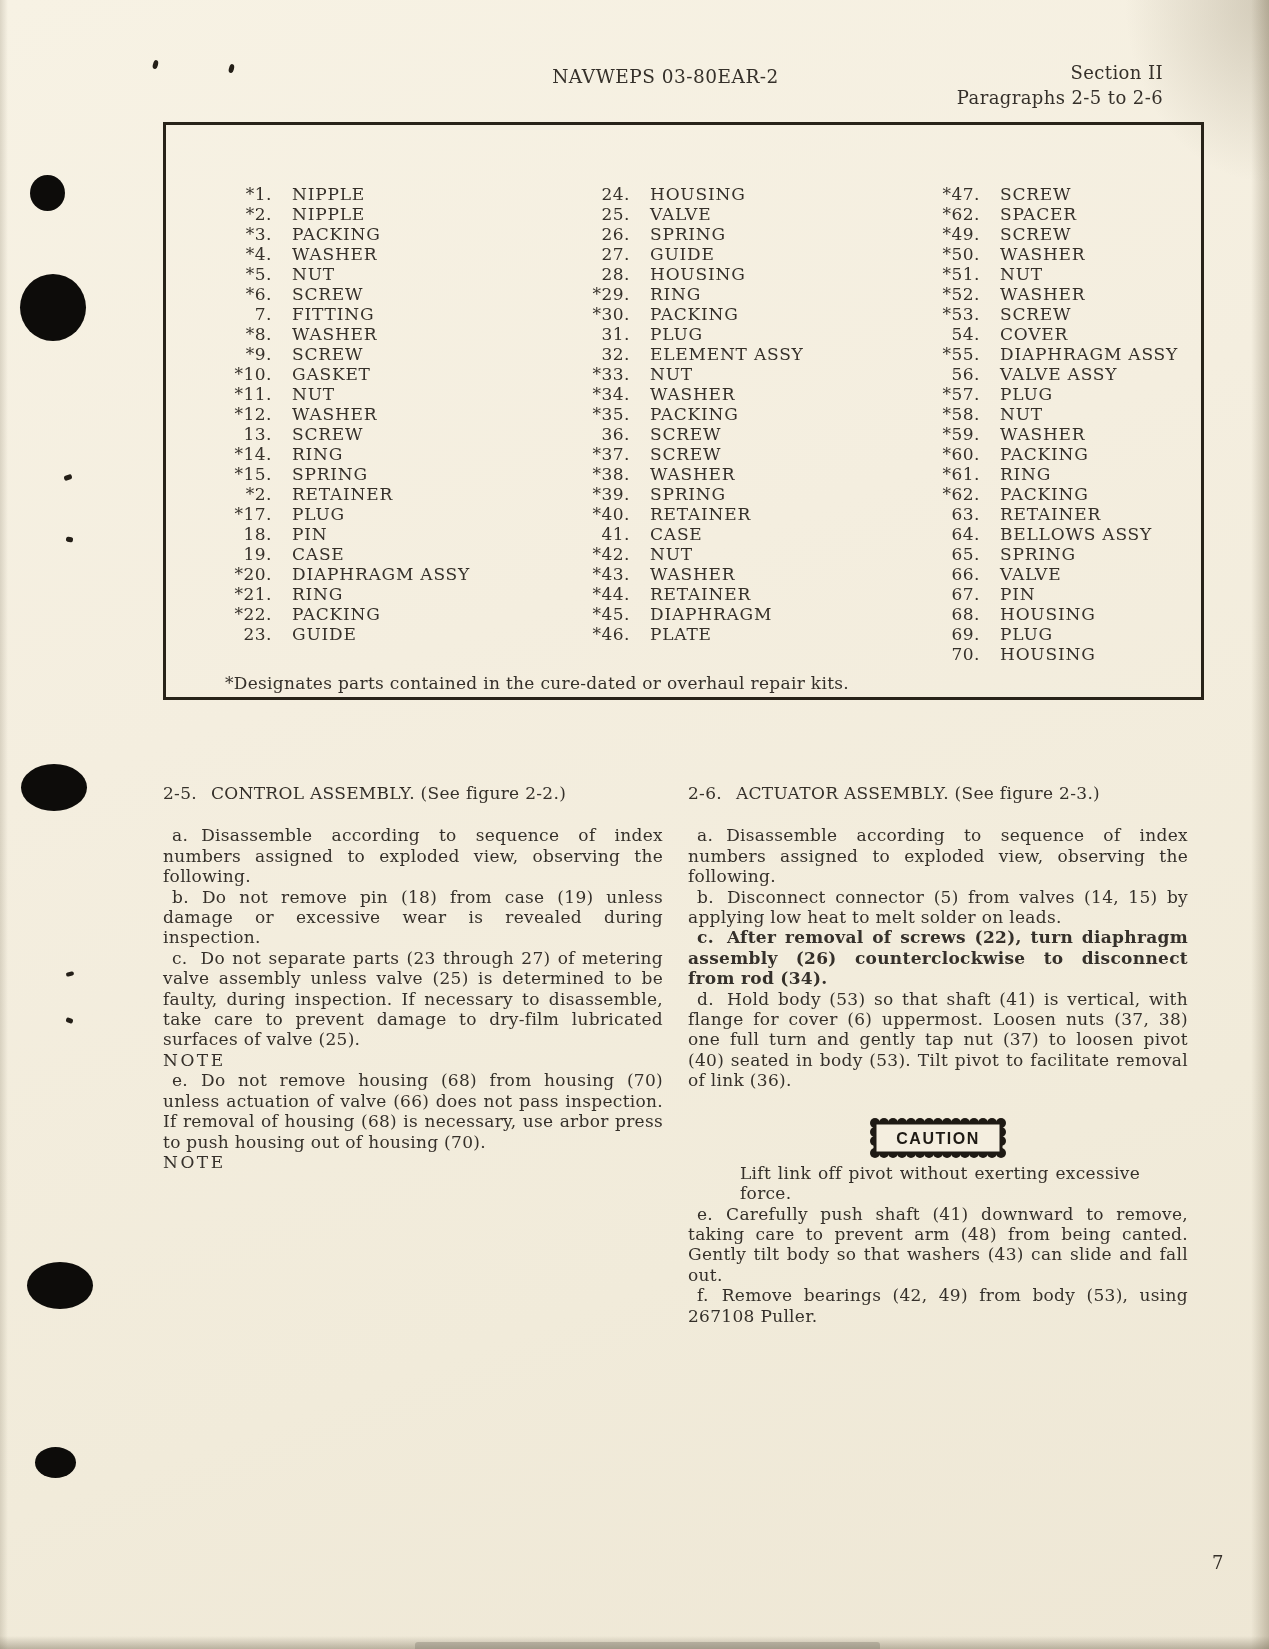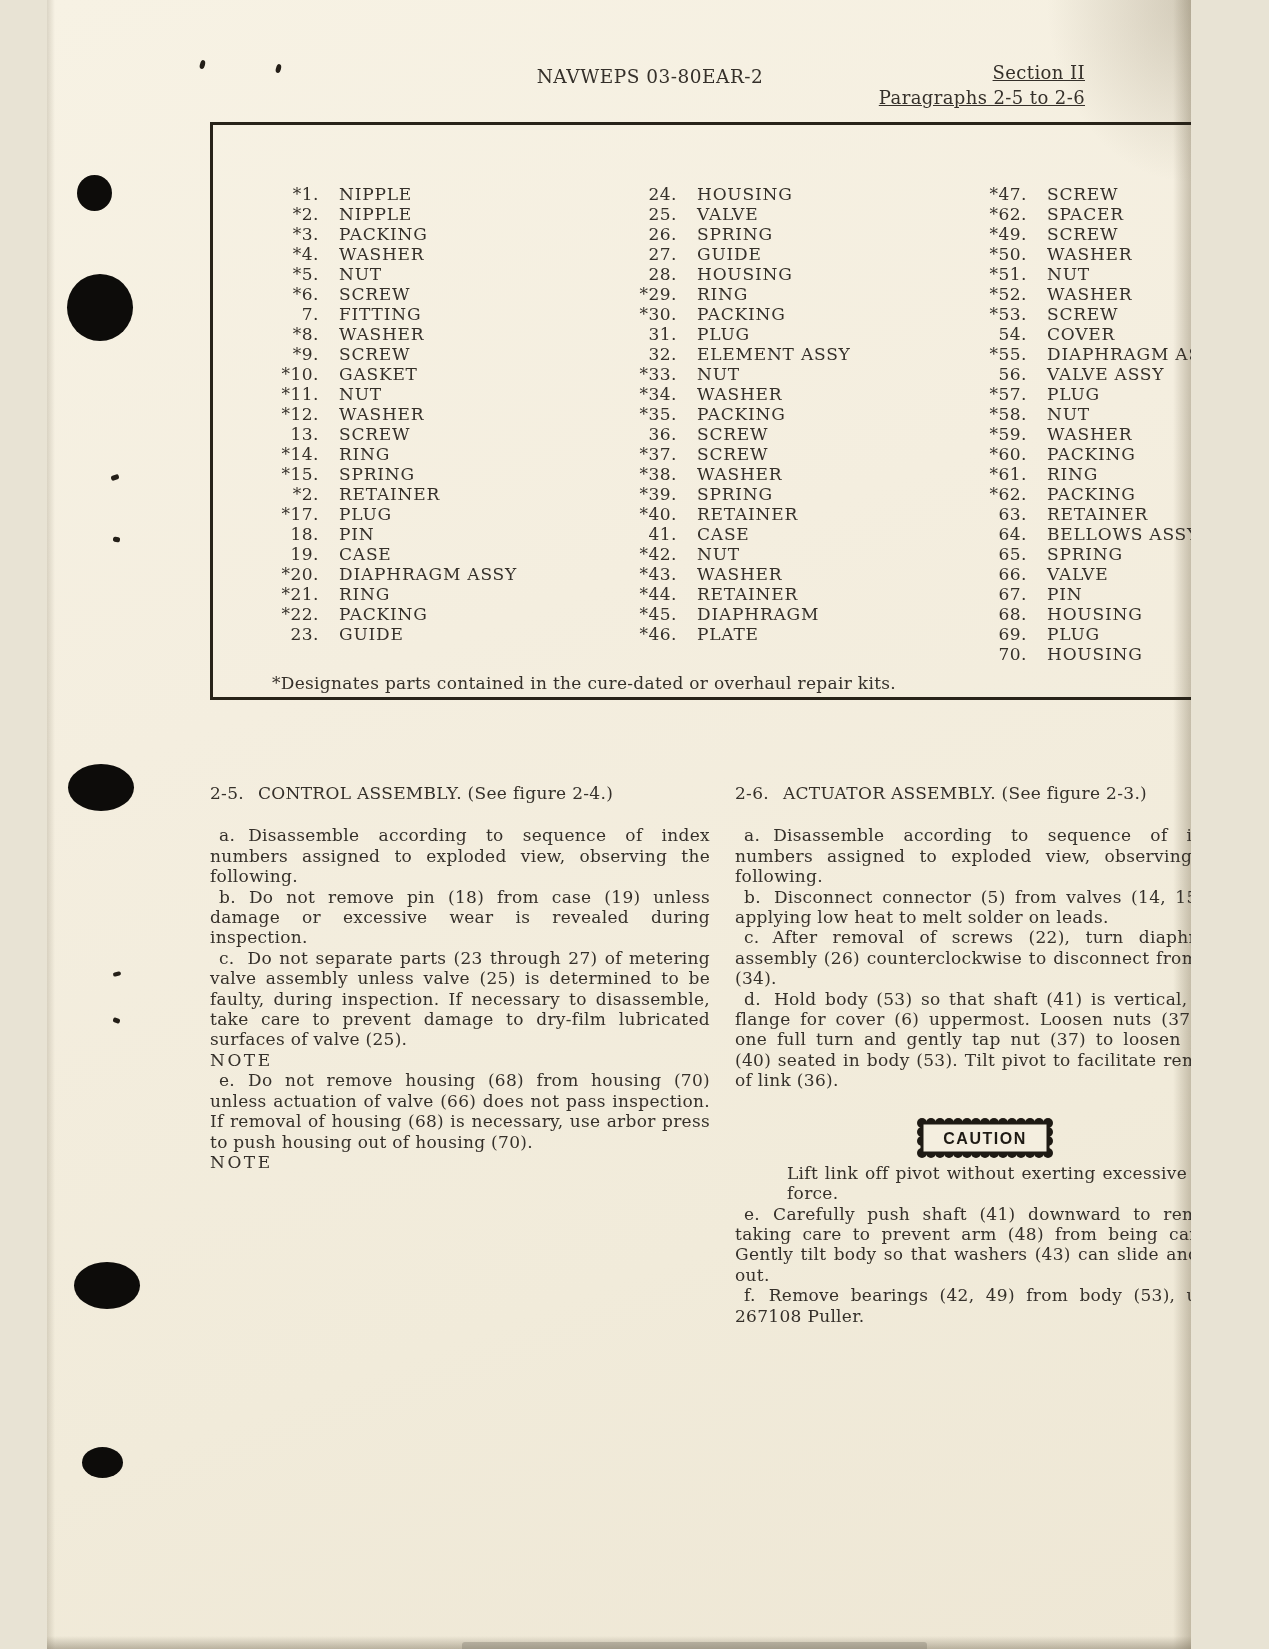--- a/index.html
+++ b/index.html
@@ -1,21 +1,20 @@
 <!DOCTYPE html>
 <html><head>
 <meta charset="utf-8">
 <style>
   html,body { margin:0; padding:0; background:#e8e3d4; }
   .page {
-    position:relative; width:1144px; height:1649px; overflow:hidden;
+    position:relative; width:1269px; height:1649px; overflow:hidden;
     background:linear-gradient(160deg,#f7f2e4 0%,#f4eedf 38%,#f1ebda 72%,#eee7d5 100%);
     font-family:"DejaVu Serif","Liberation Serif",serif;
     color:#35302a;
-    margin-left:47px;
   }
   
   .edge-right { position:absolute; top:0; right:0; width:18px; height:100%;
     background:linear-gradient(to right, rgba(125,113,88,0) 0%, rgba(125,113,88,0.38) 100%); }
   .edge-bottom { position:absolute; bottom:0; left:0; width:100%; height:13px;
     background:linear-gradient(to bottom, rgba(110,100,80,0) 0%, rgba(110,100,80,0.42) 100%); }
   .edge-left { position:absolute; top:0; left:0; width:8px; height:100%;
     background:linear-gradient(to right, rgba(120,110,88,0.22), rgba(120,110,88,0)); }
   .corner-curl { position:absolute; top:0; right:0; width:150px; height:190px;
     background:radial-gradient(ellipse at 100% 0%, rgba(128,116,90,0.30) 0%, rgba(128,116,90,0) 68%); }
@@ -33,21 +32,21 @@
   .speck-3 { left:66px; top:972px;  width:8px; height:4px; transform:rotate(-15deg); }
   .speck-4 { left:66px; top:1018px; width:7px; height:5px; transform:rotate(20deg); }
   .mark-quote { position:absolute; width:5px; height:9px; background:#241f18;
     border-radius:60% 60% 50% 50%; transform:rotate(14deg); }
   .mq-1 { left:153px; top:60px; }
   .mq-2 { left:229px; top:64px; }
   
   .hdr-center { position:absolute; top:66px; left:0; width:100%; text-align:center;
     font-size:18.5px; letter-spacing:0.5px; transform:translateX(31px); }
   .hdr-right { position:absolute; top:60px; right:106px; text-align:right;
-    font-size:18px; line-height:25px; letter-spacing:0.4px;text-decoration:underline; }
+    font-size:18px; line-height:25px; letter-spacing:0.4px; }
   
   .key-box { position:absolute; left:163px; top:122px; width:1041px; height:578px;
     border:3px solid #282319; box-sizing:border-box; }
   .key-title-row { position:absolute; top:16px; left:0; width:100%;
     display:flex; justify-content:center; align-items:center; gap:10px; }
   .key-title { font-size:19.5px; letter-spacing:1px; }
   .key-cols { position:absolute; top:59px; left:0; width:100%; }
   .key-col { position:absolute; top:0; }
   .kc-0 { left:52px; }  .kc-1 { left:410px; }  .kc-2 { left:760px; }
   .part-row { display:flex; height:20px; line-height:20px; font-size:17px; }
@@ -58,21 +57,21 @@
   .body-col { position:absolute; top:783px; width:500px; font-size:17px;
     line-height:20.4px; letter-spacing:0.3px; }
   .col-left  { left:163px; }
   .col-right { left:688px; }
   .col-heading { margin:0 0 22px 0; white-space:nowrap; }
   .col-heading .h-num { margin-right:14px; }
   .body-col p { margin:0; text-align:justify; text-indent:9px; }
   .para-label { margin-right:13px; }
   .mt20 { margin-top:20px; } .mt22 { margin-top:22px; } .mt24 { margin-top:24px; }
   .mt26 { margin-top:26px; } .mt30 { margin-top:30px; } .mt32 { margin-top:32px; }
-  .mt40 { margin-top:40px; } .mt48 { margin-top:48px; } .mt50 { margin-top:50px; }
+  .mt40 { margin-top:40px; } .mt48 { margin-top:48px; } .mt50 { margin-top:50px;font-weight:bold; }
   .note-title { text-align:center; letter-spacing:2.5px; text-indent:0 !important; }
   .note-text { margin:0 50px 0 62px !important; text-indent:0 !important; }
   .caution-wrap { display:flex; justify-content:center; }
   .caution-text { margin:0 48px 0 52px !important; text-indent:0 !important; }
   
   .page-num { position:absolute; left:1212px; top:1552px; font-size:18px; }
 </style>
 </head>
 <body>
 
@@ -458,21 +457,21 @@
             <span class="part-num">70.</span>
             <span class="part-name">HOUSING</span>
           </div>
         </div>
     </div>
     <div class="key-footnote">*Designates parts contained in the cure-dated or overhaul repair kits.</div>
   </div>
 
   <div class="body-col col-left">
     <div class="col-heading">
-      <span class="h-num">2-5.</span><span>CONTROL ASSEMBLY. (See figure 2-4.)</span>
+      <span class="h-num">2-5.</span><span>CONTROL ASSEMBLY. (See figure 2-2.)</span>
     </div>
     <p><span class="para-label">a.</span><span>Disassemble according to sequence of index numbers assigned to exploded view, observing the following.</span></p>
     <p class="mt20"><span class="para-label">b.</span><span>Do not remove pin (18) from case (19) unless damage or excessive wear is revealed during inspection.</span></p>
     <p class="mt20"><span class="para-label">c.</span><span>Do not separate parts (23 through 27) of metering valve assembly unless valve (25) is determined to be faulty, during inspection. If necessary to disassemble, take care to prevent damage to dry-film lubricated surfaces of valve (25).</span></p>
     <p class="note-title mt40">NOTE</p>
     <p class="mt24"><span class="para-label">e.</span><span>Do not remove housing (68) from housing (70) unless actuation of valve (66) does not pass inspection. If removal of housing (68) is necessary, use arbor press to push housing out of housing (70).</span></p>
     <p class="note-title mt48">NOTE</p>
   </div>
 
   <div class="body-col col-right">

